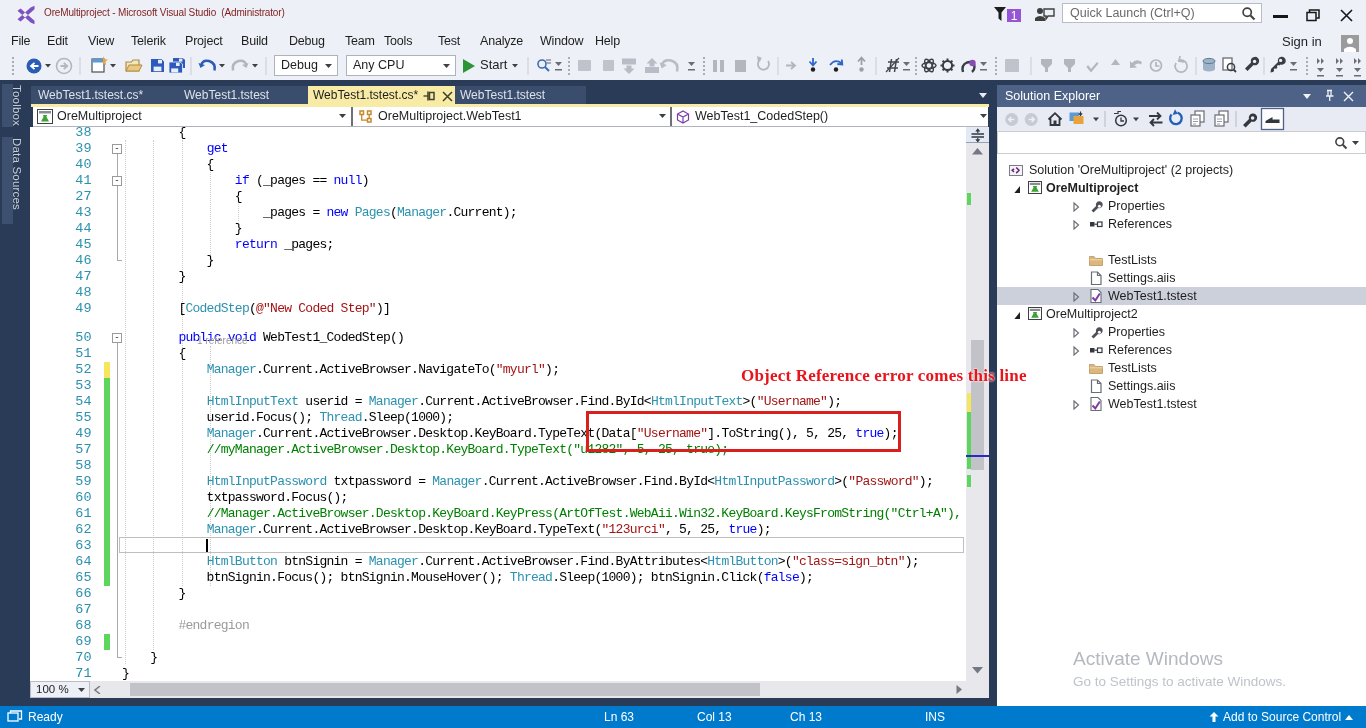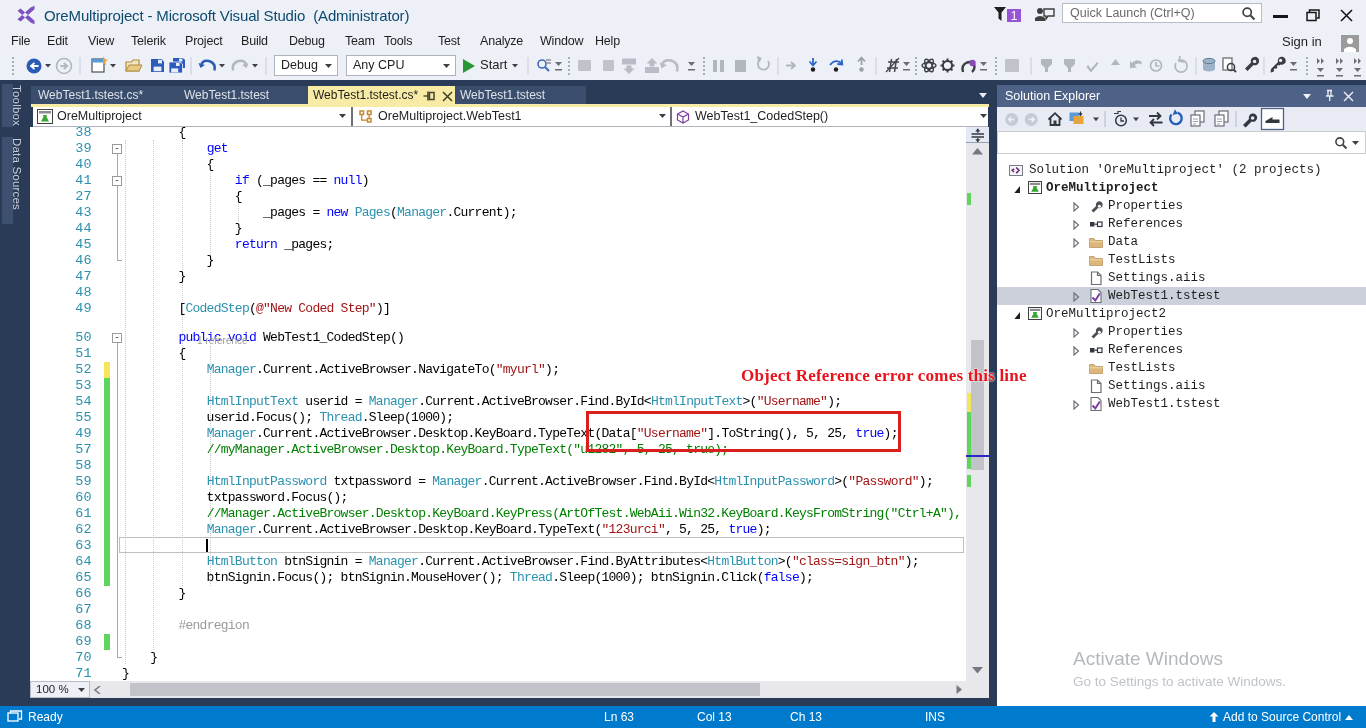--- a/index.html
+++ b/index.html
@@ -17,32 +17,32 @@
   #tabstrip { left:33px; top:6px; width:957px; height:21px; }
   .tab { position:absolute; top:0; height:18px; color:#dde2ea; font-size:12px; padding-top:2px; }
   #navbar { left:33px; top:27px; width:955px; height:20px; background:#fff; border-bottom:1px solid #b0b3bc; }
   #codearea { left:30px; top:47px; width:936px; height:554px; background:#fff; overflow:hidden; }
   #vscroll { left:966px; top:47px; width:23px; height:554px; background:#e8e8ec; }
   #hscroll { left:30px; top:601px; width:960px; height:17px; background:#e8e8ec; }
   .mono { font-family:"Liberation Mono", monospace; font-size:13px; letter-spacing:-0.75px; white-space:pre; }
   .cl { position:absolute; height:16px; line-height:16px; left:0; font-family:"Liberation Mono", monospace; font-size:13px; letter-spacing:-0.75px; white-space:pre; }
   .ln { position:absolute; width:62px; text-align:right; color:#2b91af; height:16px; line-height:16px; font-size:13.5px !important; letter-spacing:0.3px !important; }
   .k { color:#0000ff; } .t { color:#2b91af; } .s { color:#a31515; } .c { color:#008000; } .g { color:#9a9a9a; }
-  .trow { position:absolute; left:0; width:369px; height:18px; font-size:12.5px; color:#1e1e1e;font-family:Liberation Mono, monospace; }
+  .trow { position:absolute; left:0; width:369px; height:18px; font-size:12.5px; color:#1e1e1e; }
   
   #separ { left:989px; top:0px; width:8px; height:626px; background:#2a3b58; }
   #sepanel { left:997px; top:5px; width:369px; height:621px; background:#f5f5f9; }
 </style>
 </head>
 <body>
 <div class="abs" id="titlebar">
   <svg class="abs" style="left:17px;top:5px" width="18" height="20" viewBox="0 0 18 20">
     <path d="M0.5 5.8 L3.6 3.6 L17.5 15.8 L17.5 19.2 L13.6 17.6 Z M0.5 14.2 L3.6 16.4 L17.5 4.2 L17.5 0.8 L13.6 2.4 Z" fill="#7b52c0"></path>
   </svg>
-  <div class="abs" style="left:44px;top:7px;font-size:15px;letter-spacing:-0.15px;color:#0c4a6e;">OreMultiproject - Microsoft Visual Studio&nbsp; (Administrator)</div>
+  <div class="abs" style="left:44px;top:7px;font-size:10px;letter-spacing:-0.15px;color:#7f1d1d;">OreMultiproject - Microsoft Visual Studio&nbsp; (Administrator)</div>
   <svg class="abs" style="left:994px;top:7px" width="30" height="16" viewBox="0 0 30 16">
     <path d="M0 0 L12 0 L7.5 5.5 L7.5 14 L4.5 11.5 L4.5 5.5 Z" fill="#1e1e1e"></path>
     <rect x="13" y="2" width="14" height="13" fill="#9655d4"></rect>
     <text x="20" y="13" font-size="12" fill="#fff" text-anchor="middle" font-family="Liberation Sans">1</text>
   </svg>
   <svg class="abs" style="left:1035px;top:7px" width="20" height="15" viewBox="0 0 20 15">
     <circle cx="5" cy="4" r="3" fill="#3f3f3f"></circle>
       <path d="M0 14 L0 11 Q5 7 10 11 L10 14 Z" fill="#3f3f3f"></path>
     <path d="M9 2 L19 2 L19 9 L13 9 L11 12 L11 9 L9 9 Z" fill="#eef0f7" stroke="#3f3f3f" stroke-width="1.4"></path>
   </svg>
@@ -575,29 +575,20 @@
         </div>
       <div class="trow" style="top:61px">
           <svg class="abs" style="left:74px;top:3px" width="10" height="12">
             <use href="#i-col"></use>
           </svg>
           <svg class="abs" style="left:92px;top:2px" width="14" height="15">
             <use href="#i-refs"></use>
           </svg>
           <span class="abs" style="left:111px;top:2px;">References</span>
         </div>
-      <div class="trow" style="top:79px">
-          <svg class="abs" style="left:74px;top:3px" width="10" height="12">
-            <use href="#i-col"></use>
-          </svg>
-          <svg class="abs" style="left:92px;top:2px" width="14" height="15">
-            <use href="#i-folder"></use>
-          </svg>
-          <span class="abs" style="left:111px;top:2px;">Data</span>
-        </div>
       <div class="trow" style="top:97px">
           <svg class="abs" style="left:92px;top:2px" width="14" height="15">
             <use href="#i-folder"></use>
           </svg>
           <span class="abs" style="left:111px;top:2px;">TestLists</span>
         </div>
       <div class="trow" style="top:115px">
           <svg class="abs" style="left:92px;top:2px" width="14" height="15">
             <use href="#i-doc"></use>
           </svg>

